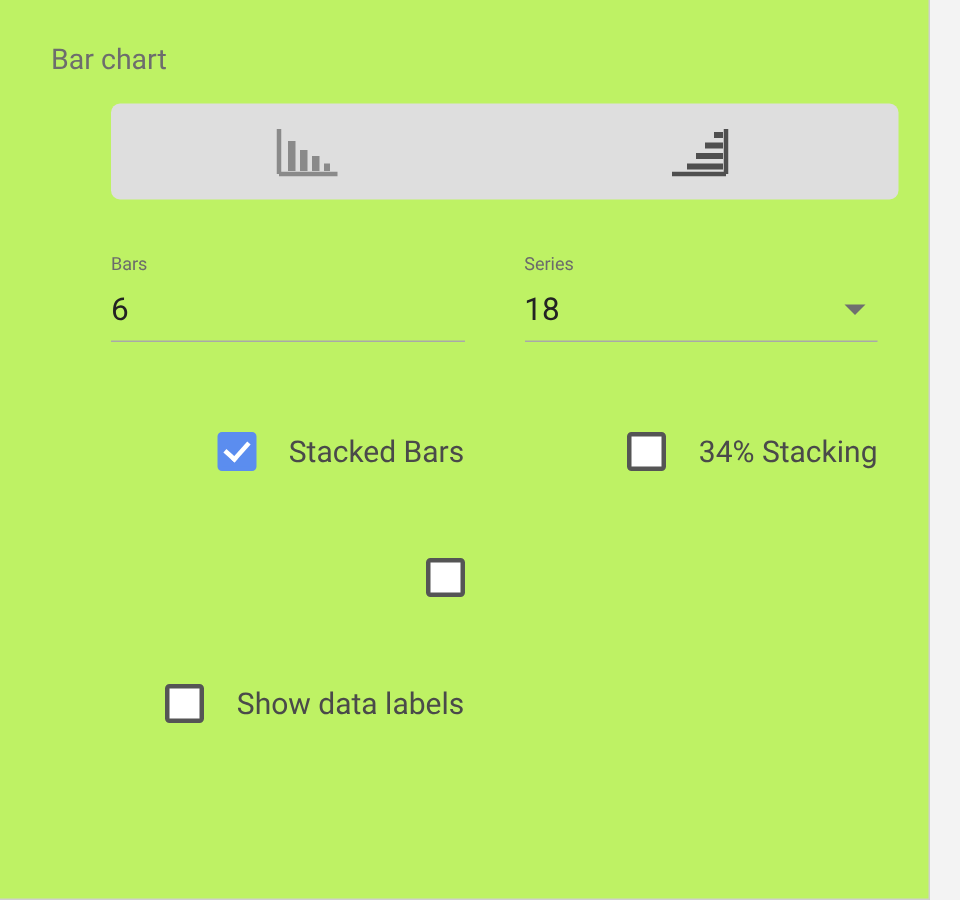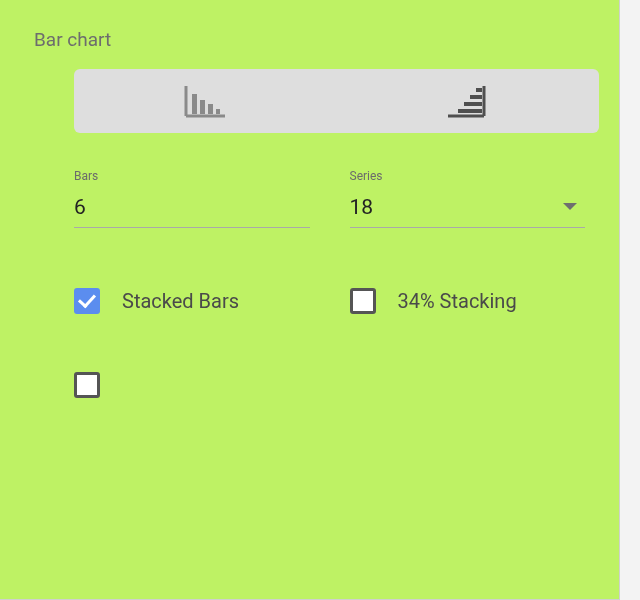--- a/index.html
+++ b/index.html
@@ -87,20 +87,21 @@
     display: flex;
     gap: 40px;
     margin-bottom: 58px;
   }
   .check {
     flex: 1;
     display: flex;
     align-items: center;
     gap: 22px;
     cursor: pointer;
+    justify-content: flex-end;
   }
   .box {
     width: 26px;
     height: 26px;
     border: 3px solid #555;
     border-radius: 3px;
     background: #fff;
     flex-shrink: 0;
     position: relative;
   }
@@ -196,16 +197,20 @@
         <div class="check-label">34% Stacking</div>
       </div>
     </div>
     <div class="check-row">
       <div class="check">
         <div class="box"></div>
       </div>
       <div style="flex:1"></div>
     </div>
     <div class="check-row" style="margin-bottom:0">
+      <div class="check">
+        <div class="box"></div>
+        <div class="check-label">Show data labels</div>
+      </div>
       <div style="flex:1"></div>
     </div>
   </div>
 </div>
 
 </body></html>

